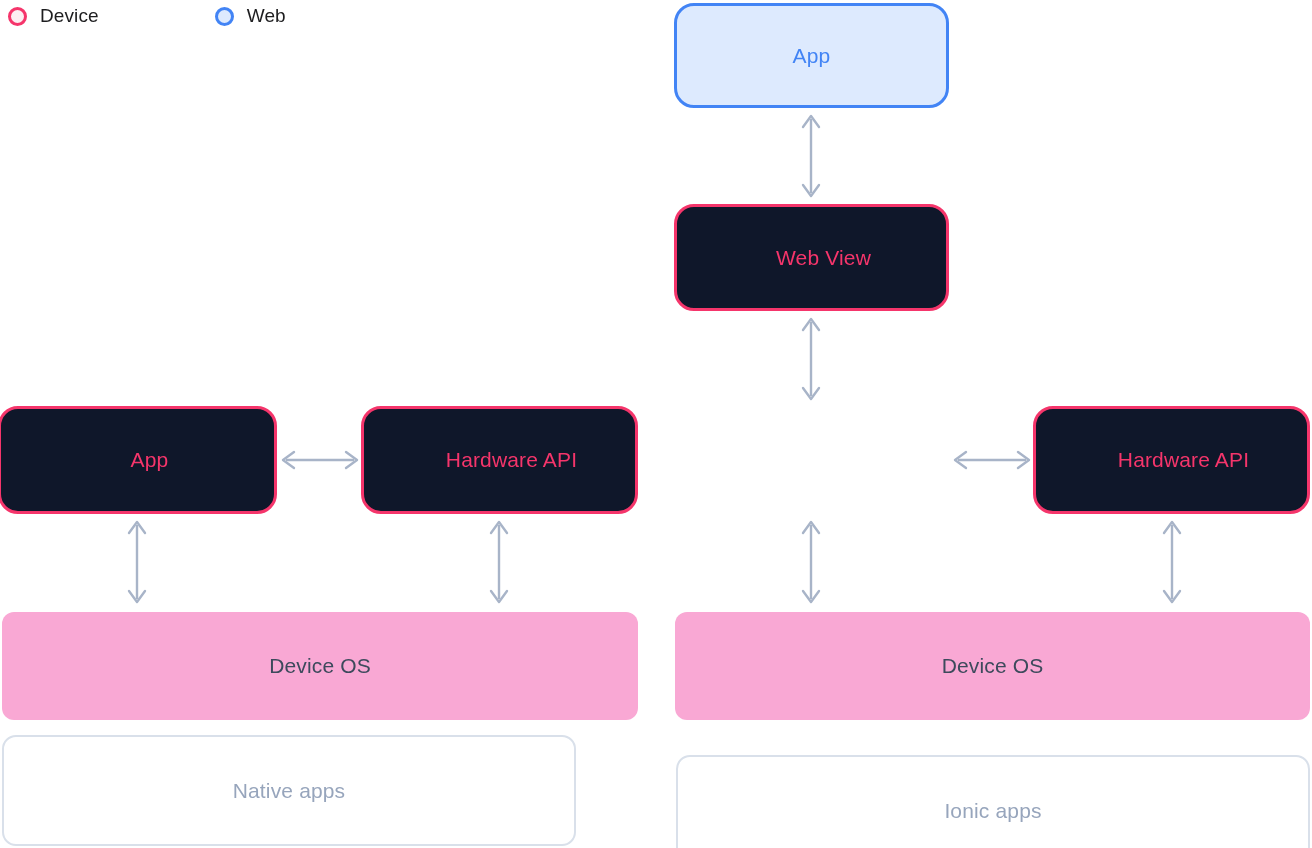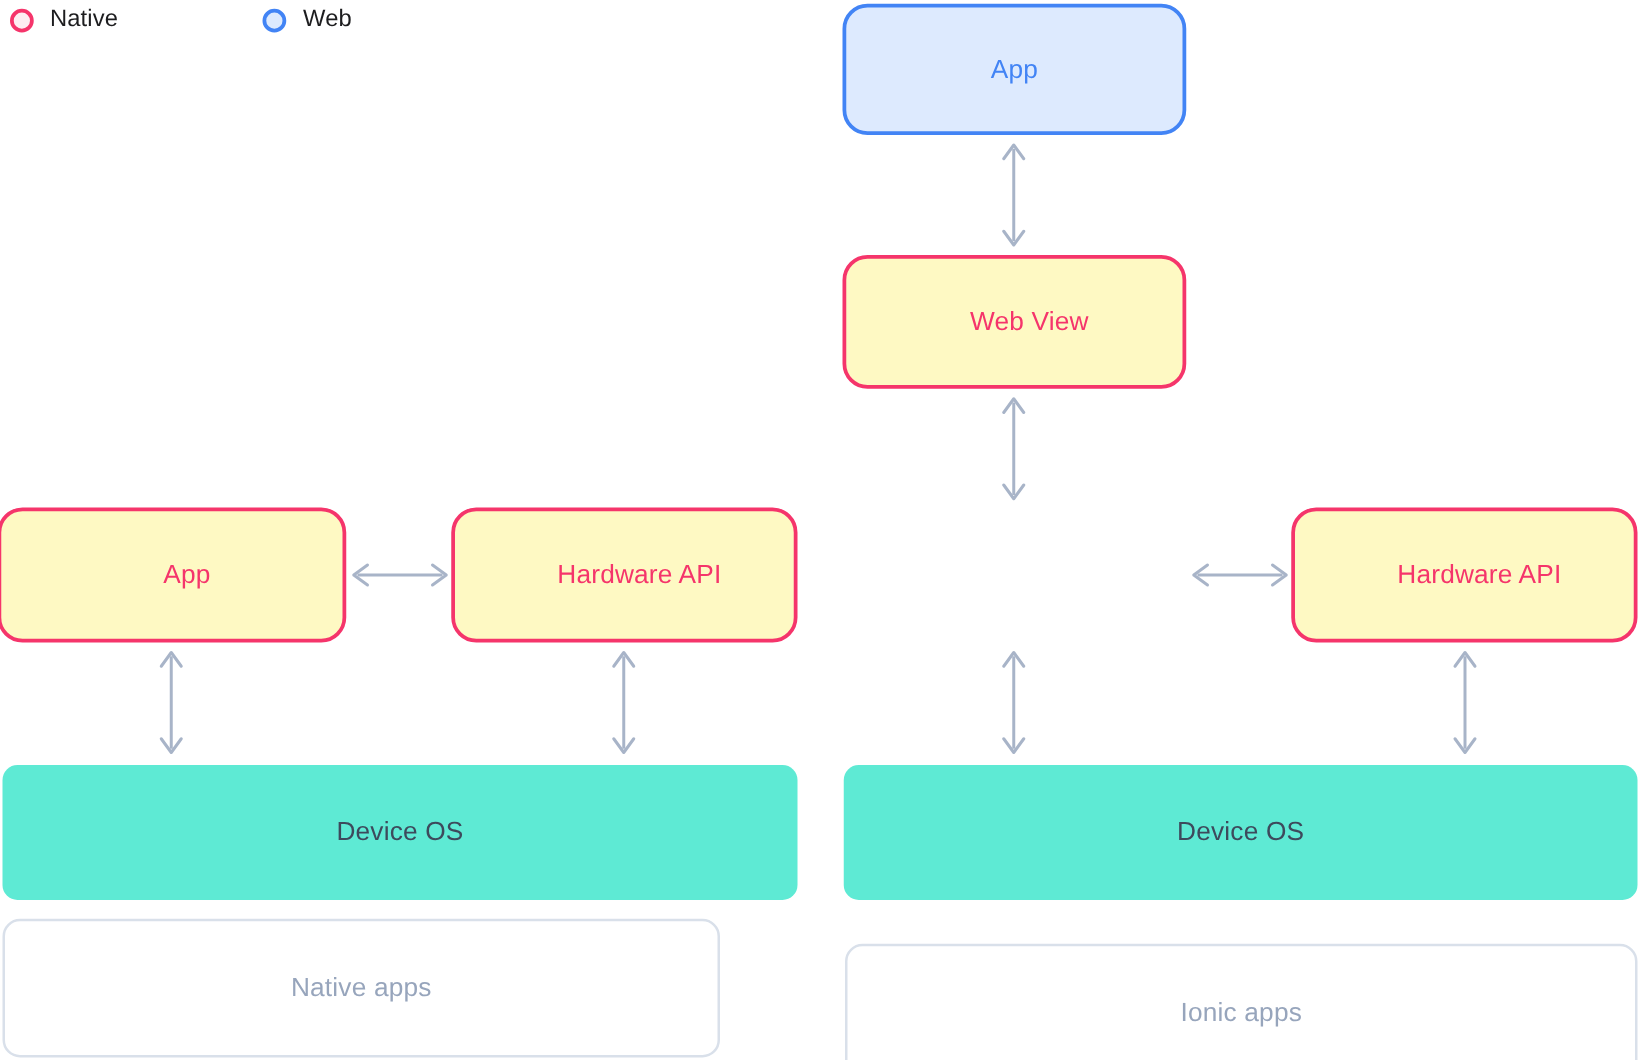--- a/index.html
+++ b/index.html
@@ -69,32 +69,32 @@
     display: flex;
     align-items: center;
     justify-content: center;
     border-radius: 20px;
     font-size: 21px;
     letter-spacing: 0.15px;
     white-space: nowrap;
   }
   .node.native {
     border: 3px solid #F5356B;
-    background: #fef9c3;
+    background: #0f172a;
     color: #F5356B;
     padding-left: 24px;
   }
   .node.web {
     border: 3px solid #4284F5;
     background: #DDEAFE;
     color: #4284F5;
   }
   .node.os {
     border: none;
-    background: #5eead4;
+    background: #f9a8d4;
     color: #3D4A5C;
     border-radius: 12px;
   }
 
   
   .group {
     position: absolute;
     box-sizing: border-box;
     border: 2px solid #D9E0EA;
     background: #ffffff;
@@ -120,21 +120,21 @@
   }
 </style>
 </head>
 <body>
 
 <div class="canvas">
 
   <div class="legend">
     <div class="legend-item">
       <span class="legend-swatch native"></span>
-      <span class="legend-label">Native</span>
+      <span class="legend-label">Device</span>
     </div>
     <div class="legend-item">
       <span class="legend-swatch web"></span>
       <span class="legend-label">Web</span>
     </div>
   </div>
 
   <div class="group" style="left:2px; top:735px; width:574px; height:111px;">
     <span class="group-label">Native apps</span>
   </div>

